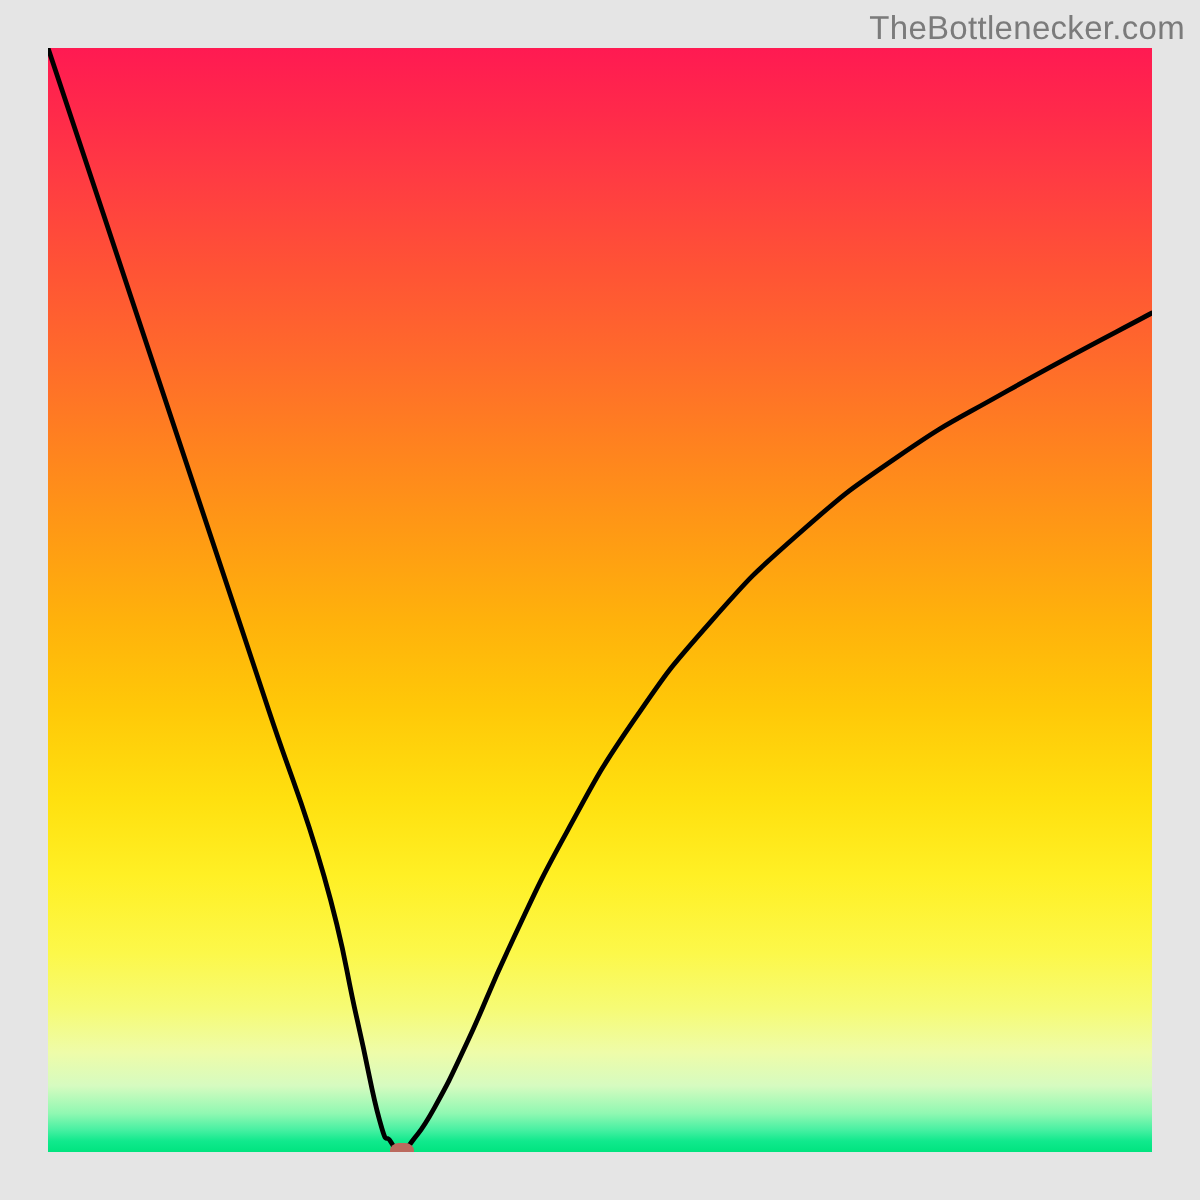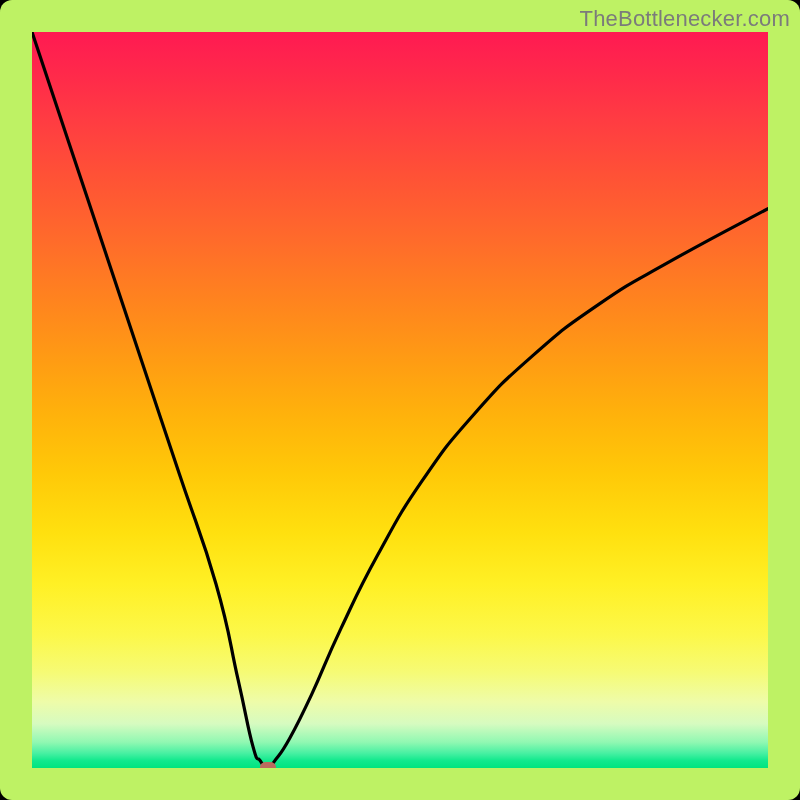--- a/index.html
+++ b/index.html
@@ -10,22 +10,21 @@
     background: #000;
     font-family: Arial, Helvetica, sans-serif;
     overflow: hidden;
   }
   .frame {
     position: absolute;
     top: 0;
     left: 0;
     width: 800px;
     height: 800px;
-    background: #bef264;
-    border-radius: 12px;
+    background: #e5e5e5;
   }
   .plot-area {
     position: absolute;
     top: 32px;
     left: 32px;
     width: 736px;
     height: 736px;
     overflow: hidden;
   }
   .gradient {

